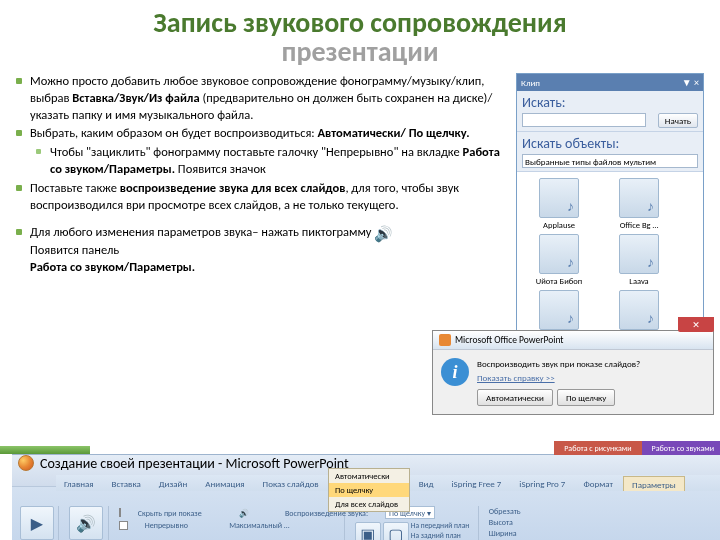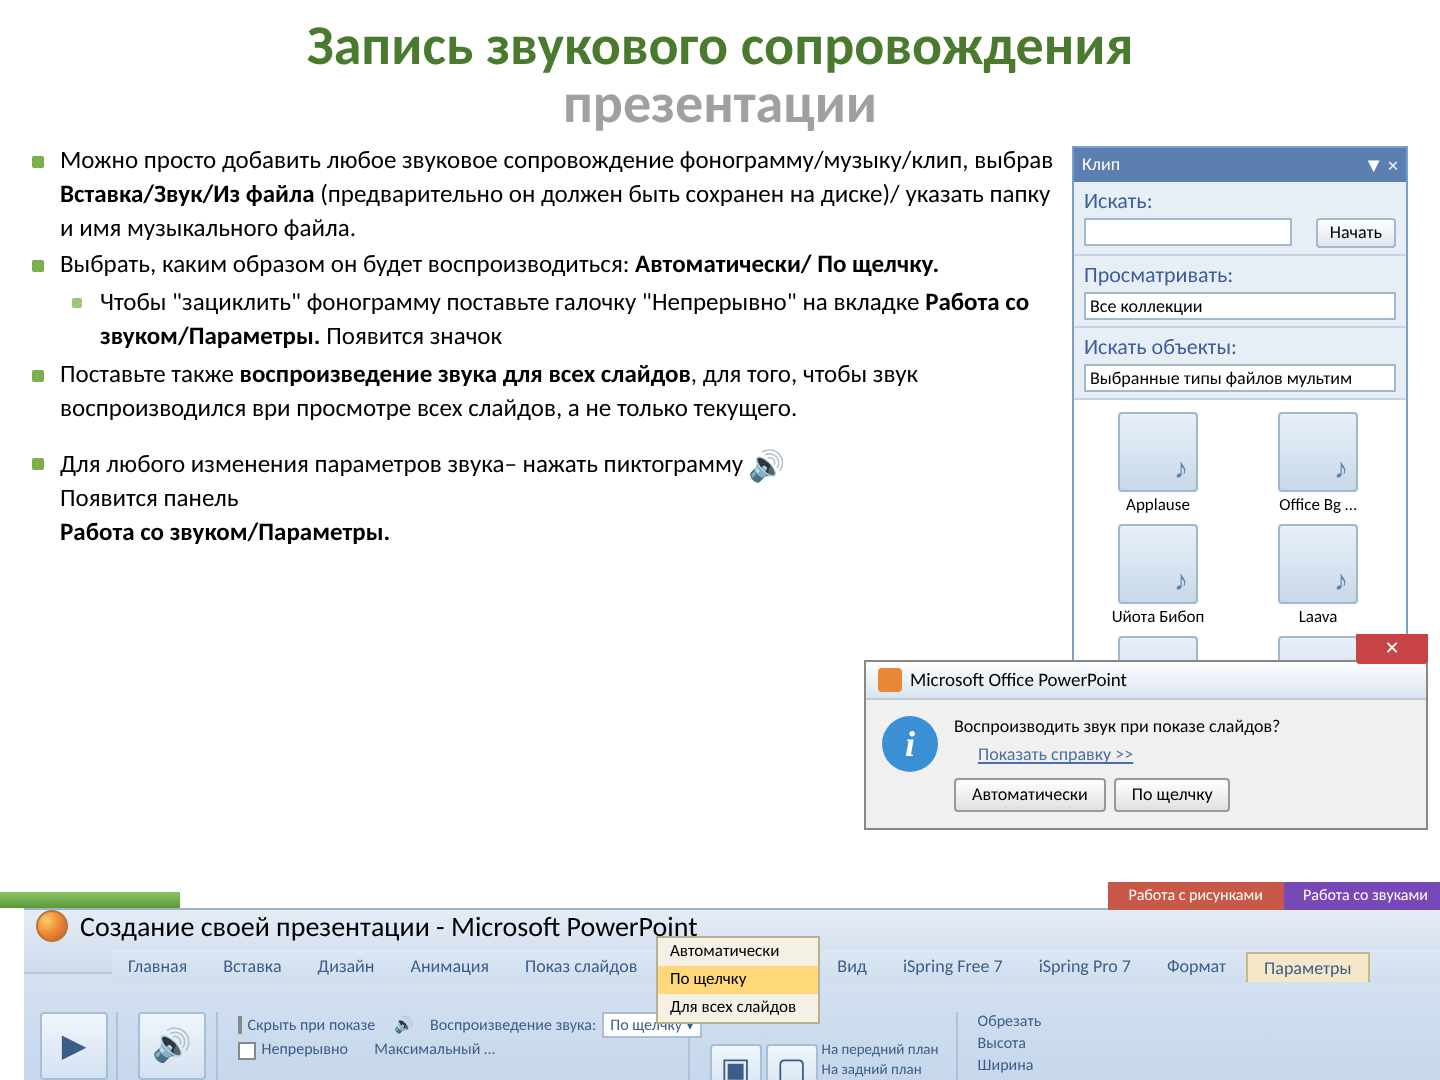--- a/index.html
+++ b/index.html
@@ -9,53 +9,53 @@
 .t1{color:#4A7A2E}
 .t2{color:#A0A0A0}
 .content{display:flex;gap:8px}
 .left{flex:1;font-size:12.5px;line-height:1.35}
 ul{list-style:none;padding-left:0}
 li{position:relative;padding-left:14px;margin-bottom:2px}
 li:before{content:'';position:absolute;left:0;top:5px;width:6px;height:6px;background:#7AAF4C;border-radius:1px}
 li.sub{margin-left:20px}
 li.sub:before{background:#9BC97A;width:5px;height:5px;top:5px}
 .bold{font-weight:bold}
-.right{width:168px;position:relative}
+.right{width:188px;position:relative}
 .panel{border:1px solid #7AA0C8;background:#E8EEF6;font-size:9px}
 .phead{background:#5A7FB0;color:#fff;padding:2px 4px;display:flex;justify-content:space-between;align-items:center}
 .phead span:last-child{font-size:10px}
 .psec{padding:3px 5px;border-bottom:1px solid #C5D3E6}
-.plbl{color:#3B5E9D;font-size:11px;margin-bottom:2px}
+.plbl{color:#3B5E9D;font-size:14px;margin-bottom:2px}
 .pbtn{background:linear-gradient(#fff,#E0E6EE);border:1px solid #A5B8CE;border-radius:2px;padding:1px 6px;font-size:9px;display:inline-block}
 .psel{background:#fff;border:1px solid #A5B8CE;width:100%;font-size:9px;padding:1px 2px;height:14px}
 .grid{display:flex;flex-wrap:wrap;gap:4px;padding:6px 4px;background:#fff}
 .gitem{width:76px;text-align:center;font-size:8.5px}
 .gicon{width:40px;height:40px;margin:0 auto 2px;background:linear-gradient(#E8F0F8,#C8D8E8);border:1px solid #A0B8D0;border-radius:2px;position:relative}
 .gicon:after{content:'♪';position:absolute;bottom:2px;right:4px;color:#5A7FB0;font-size:14px}
 .dialog{position:absolute;right:6px;top:330px;width:282px;background:#F0F0F0;border:1px solid #888;font-size:9.5px}
 .dhead{background:linear-gradient(#fff,#D8E4F0);padding:3px 6px;display:flex;align-items:center;gap:4px;border-bottom:1px solid #C0C8D4}
 .dx{position:absolute;right:-1px;top:-14px;background:#C84444;color:#fff;width:36px;height:15px;text-align:center;font-size:9px;line-height:15px;border-radius:0 0 2px 2px}
 .dbody{padding:8px;display:flex;gap:8px;align-items:flex-start}
 .iicon{width:28px;height:28px;background:#3B8FD4;border-radius:50%;color:#fff;text-align:center;line-height:28px;font-size:18px;font-family:serif;font-style:italic;font-weight:bold}
 .dtxt{flex:1;font-size:9px}
-.dlink{color:#4A6FA8;text-decoration:underline;margin:3px 12px}
+.dlink{color:#4A6FA8;text-decoration:underline;margin:3px 0}
 .dbtns{display:flex;gap:4px;margin-top:6px}
 .dbtn{background:linear-gradient(#fff,#E0E0E0);border:1px solid #999;border-radius:2px;padding:2px 8px;font-size:9px}
 .sndicon{display:inline-block;width:22px;height:18px;vertical-align:middle;position:relative}
 .sndicon:before{content:'🔊';font-size:15px;color:#D4A04A}
 .ribbon{position:absolute;bottom:0;left:12px;width:720px;height:86px;background:linear-gradient(#DCE7F4,#C6D7EC);border-top:1px solid #9DB4CE}
 .rtitle{background:linear-gradient(#E4ECF6,#D0DCEC);height:32px;display:flex;align-items:flex-start;font-size:14px;padding:0 6px;border-bottom:1px solid #B8C8DC}
 .officeorb{width:16px;height:16px;background:radial-gradient(circle at 30% 30%,#FFCC66,#E88834,#CC5522);border-radius:50%;margin-right:6px;border:1px solid #B87730}
 .rtabs{display:flex;gap:2px;margin-left:8px}
 .rtab{padding:2px 8px;font-size:9px;color:#3B5E88}
 .rtab.act{background:#F4E8C8;border:1px solid #C8B888;border-bottom:none}
 .rbody{display:flex;height:64px;padding:3px 4px;gap:6px;align-items:flex-start}
 .rgrp{display:flex;flex-direction:column;gap:1px;font-size:8px;color:#3B5E88;padding:0 4px;border-right:1px solid #B0C2D8;height:58px}
 .rbig{width:34px;height:34px;background:linear-gradient(#F0F6FC,#D4E2F0);border:1px solid #A8BED6;border-radius:2px;margin-bottom:1px;display:flex;align-items:center;justify-content:center;font-size:16px}
-.rrow{display:flex;align-items:center;gap:3px;font-size:8px;white-space:nowrap}
+.rrow{display:flex;align-items:center;gap:17px;font-size:8px;white-space:nowrap}
 .chk{width:9px;height:9px;background:#fff;border:1px solid #888}
 .dd{background:#fff;border:1px solid #A8BED6;padding:0 3px;font-size:8px;height:13px;display:flex;align-items:center;gap:2px}
 .ddmenu{position:absolute;background:#F4F0E4;border:1px solid #B8B090;font-size:8.5px;bottom:28px;left:316px;width:82px}
 .ddmenu div{padding:2px 6px}
 .ddmenu div.sel{background:#FFD87A}
 .grnbar{position:absolute;bottom:86px;left:0;width:90px;height:8px;background:linear-gradient(#8BC468,#5A9838)}
 .ctxtabs{position:absolute;right:8px;top:-14px;display:flex;height:14px;font-size:8px}
 .ctx1{background:#C85848;color:#fff;padding:0 10px;line-height:14px}
 .ctx2{background:#7848B8;color:#fff;padding:0 10px;line-height:14px}
 </style>
@@ -84,24 +84,20 @@
     <div class="phead">
             <span>Клип</span>
             <span>▼  ×</span>
           </div>
     <div class="psec">
      <div class="plbl">Искать:</div>
      <div style="display:flex;gap:12px">
               <input class="psel" style="">
               <span class="pbtn">Начать</span>
             </div>
-    </div>
-    <div class="psec">
-     <div class="plbl">Просматривать:</div>
-     <div class="psel">Все коллекции</div>
     </div>
     <div class="psec">
      <div class="plbl">Искать объекты:</div>
      <div class="psel">Выбранные типы файлов мультим</div>
     </div>
     <div class="grid">
      <div class="gitem"><div class="gicon"></div><span>Applause</span></div>
      <div class="gitem"><div class="gicon"></div><span>Office Bg …</span></div>
      <div class="gitem"><div class="gicon"></div><span>Uйота Бибоп</span></div>
      <div class="gitem"><div class="gicon"></div><span>Laava</span></div>

